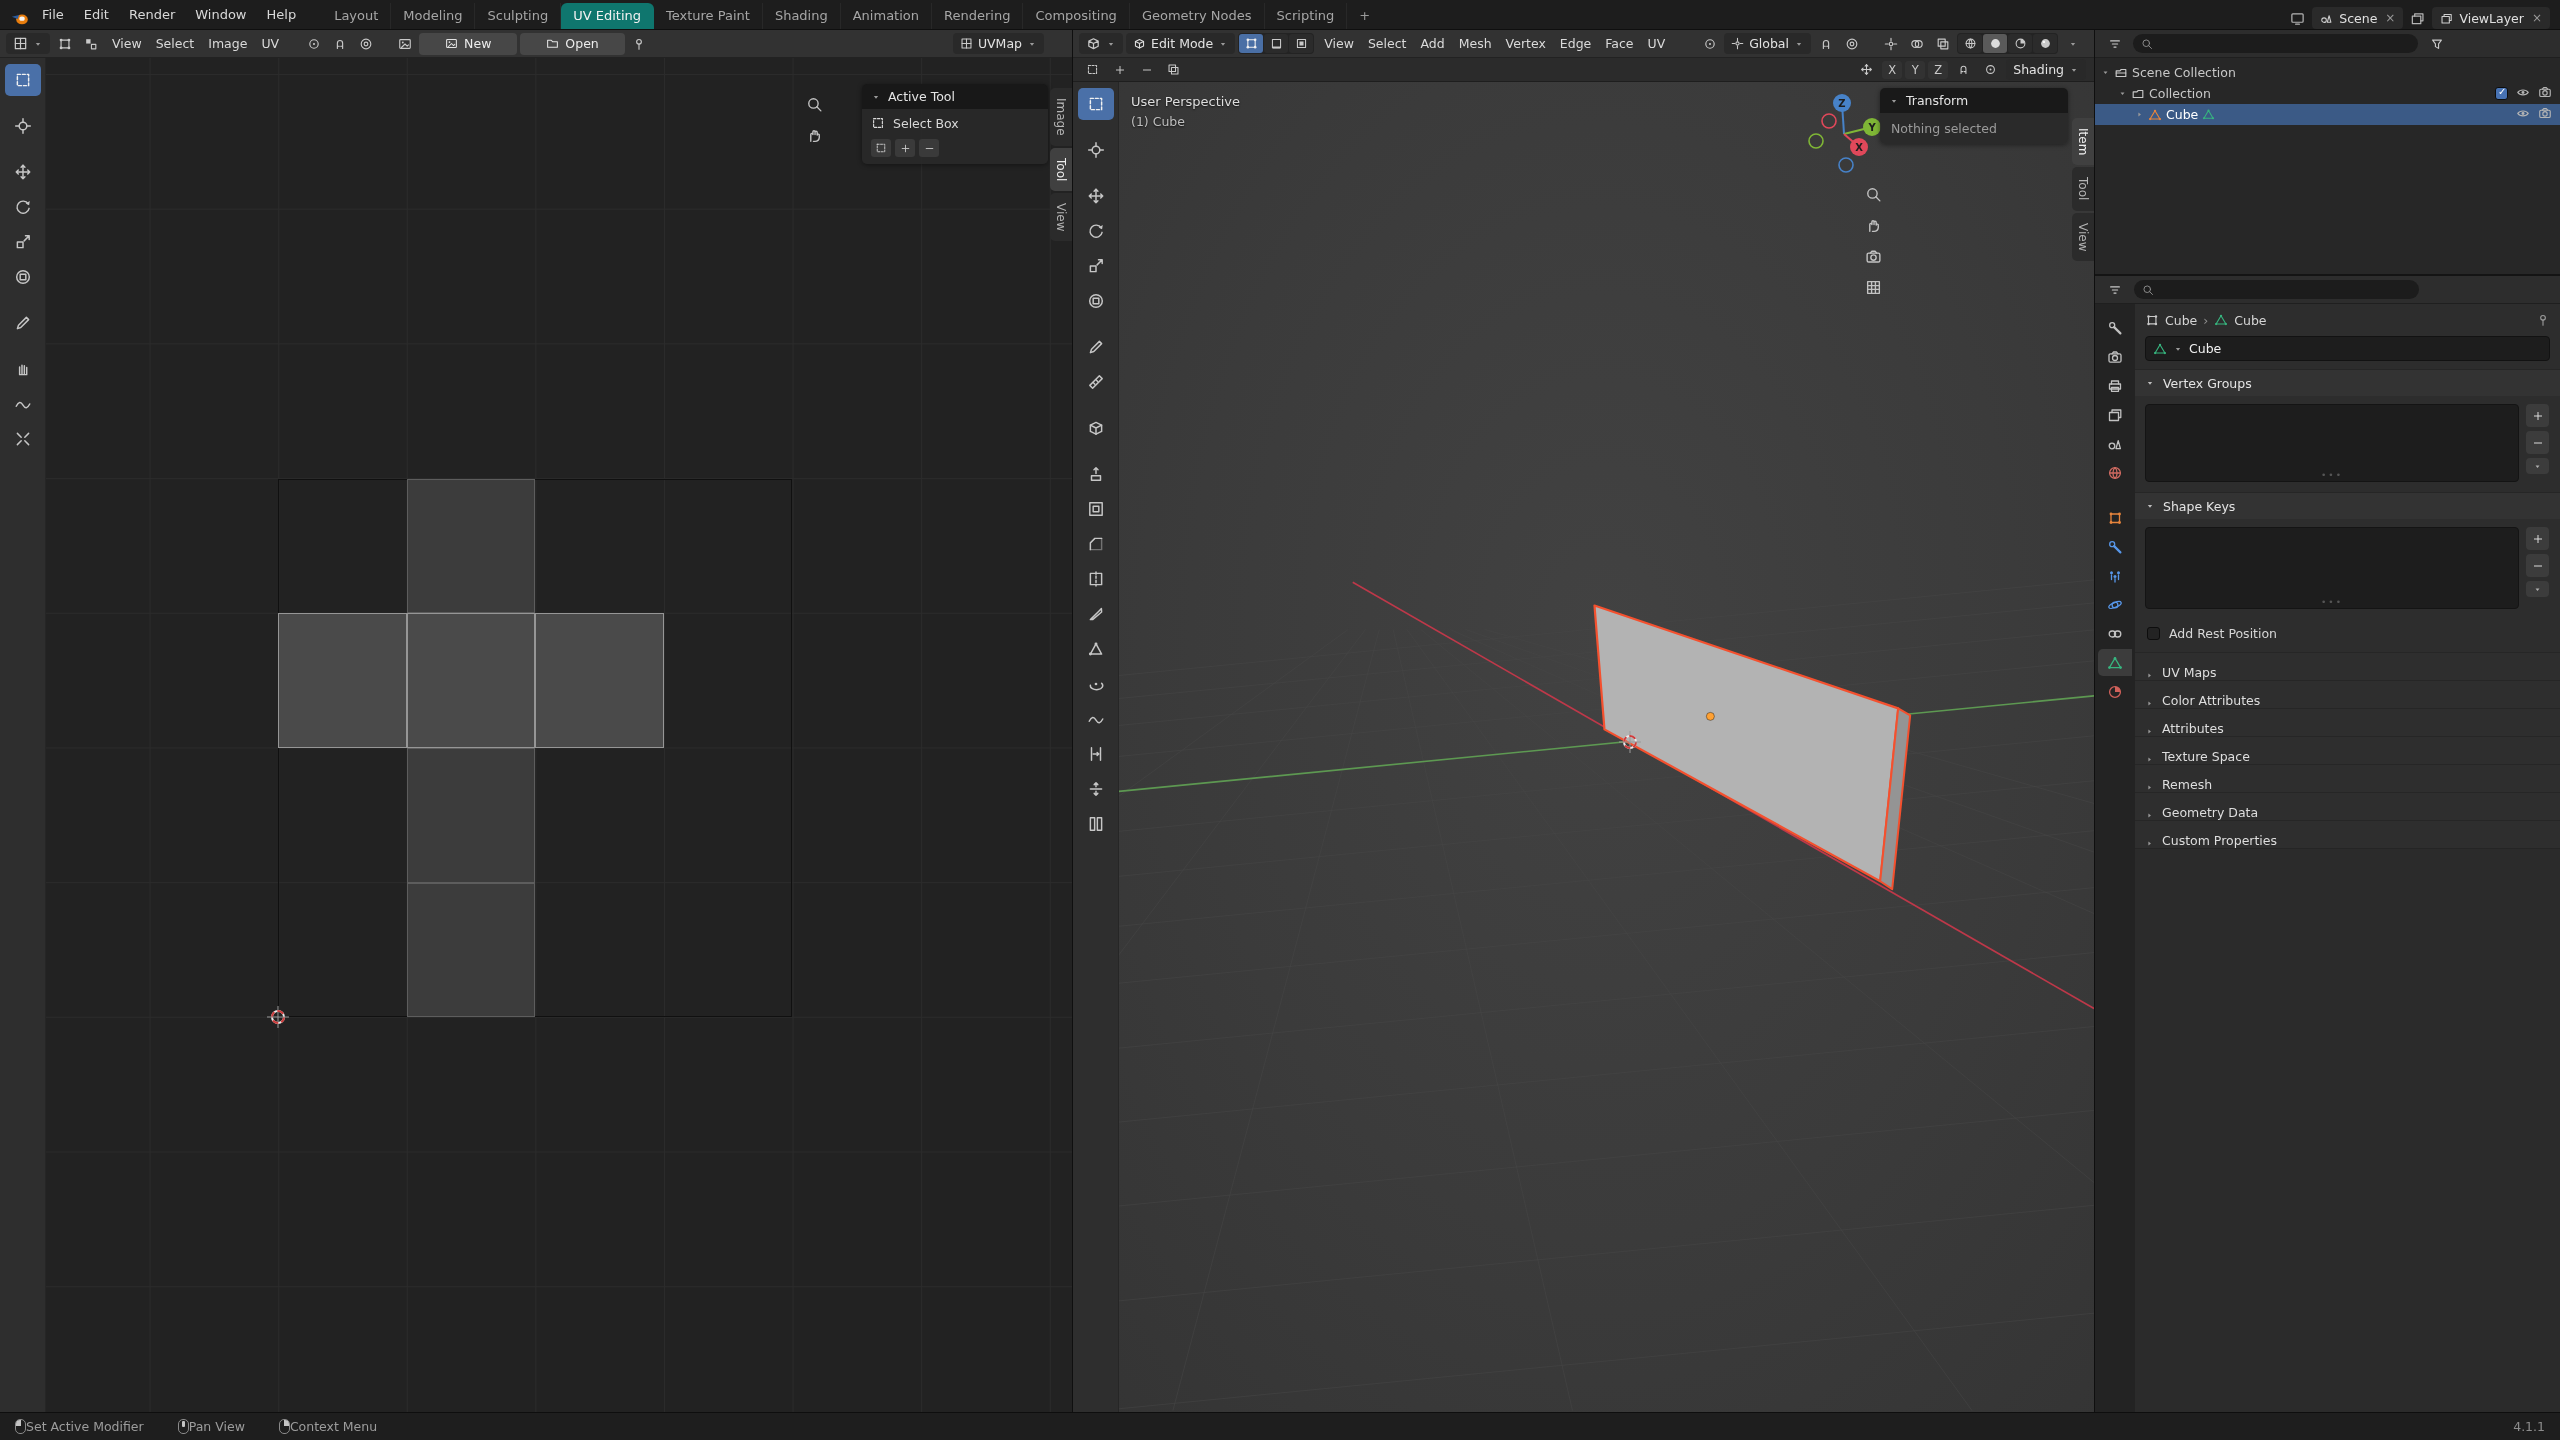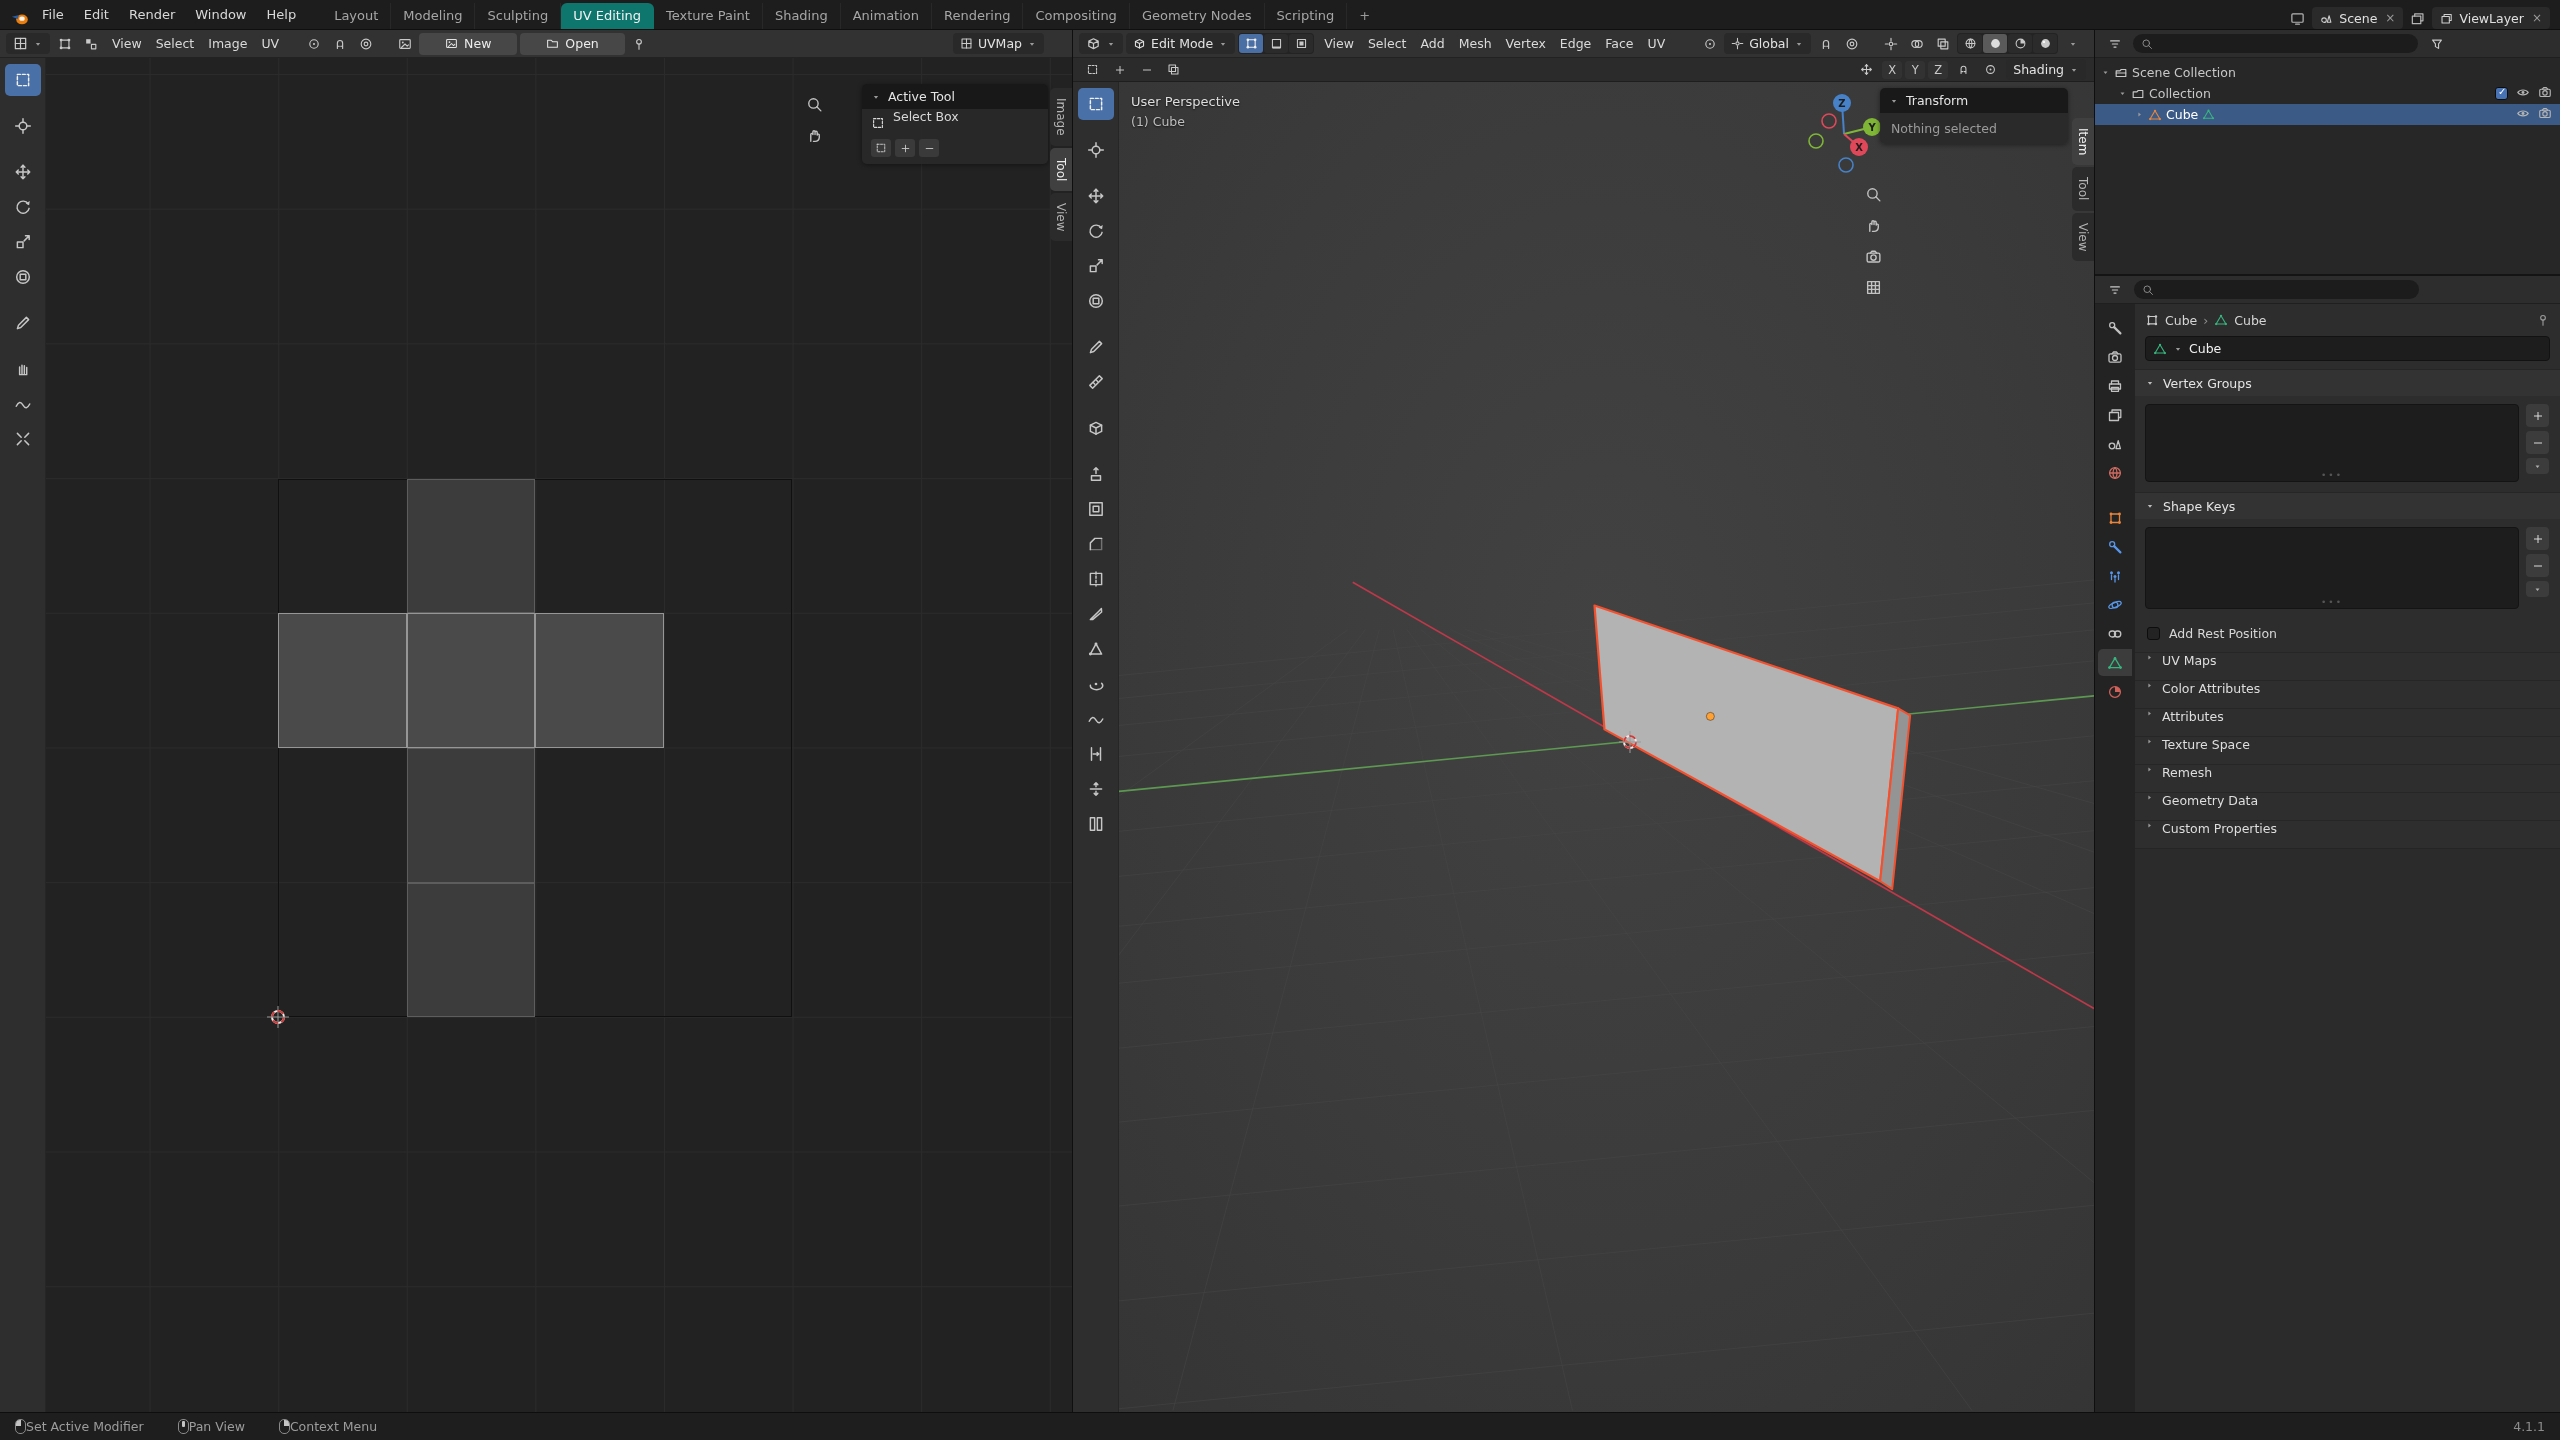--- a/index.html
+++ b/index.html
@@ -41,21 +41,21 @@
 .uv-face{position:absolute;background:#3c3c3c;border:1px solid #5d5d5d}
 .uv-face.sel{background:#4a4a4a;border-color:#969696}
 .c2d{position:absolute;width:22px;height:22px;transform:translate(-50%,-50%);pointer-events:none;z-index:6}
 .c2d::before{content:"";position:absolute;left:50%;top:0;bottom:0;width:1px;background:#9a9a9a;transform:translateX(-.5px)}
 .c2d::after{content:"";position:absolute;top:50%;left:0;right:0;height:1px;background:#9a9a9a;transform:translateY(-.5px)}
 .c2d .rw{position:absolute;inset:4px;border-radius:50%;border:2px solid #e9e9e9}
 .c2d .rr{position:absolute;inset:4px;border-radius:50%;border:2px dashed #ce3b3b}
 .float-panel{position:absolute;border-radius:5px;overflow:hidden;box-shadow:0 1px 5px rgba(0,0,0,.45);font-size:12.5px;z-index:7}
 .fp-head{background:rgba(23,23,23,.94);height:25px;display:flex;align-items:center;gap:7px;padding:0 9px;color:#e4e4e4}
 .fp-body{background:rgba(41,41,41,.9)}
-.fp-row{display:flex;gap:8px;height:28px;padding:0 9px;color:#d8d8d8}
+.fp-row{display:flex;align-items:center;gap:8px;height:28px;padding:0 9px;color:#d8d8d8}
 .fp-icons{display:flex;align-items:center;gap:4px;padding:2px 9px 7px}
 .mini{width:20px;height:18px;border-radius:3px;background:#3a3a3a;display:flex;align-items:center;justify-content:center}
 .side-tabs{position:absolute;right:0;display:flex;flex-direction:column;gap:2px;z-index:8}
 .side-tab{writing-mode:vertical-rl;background:#2b2b2b;color:#b5b5b5;padding:10px 4px;font-size:12px;border-radius:5px 0 0 5px}
 .side-tab.active{background:#404040;color:#ededed}
 .navcol{position:absolute;display:flex;flex-direction:column;gap:11px;align-items:center;z-index:6}
 
 #vp{flex:1;display:flex;flex-direction:column;border-right:1px solid #0f0f0f;min-width:0}
 .tool-settings{height:24px;background:#2b2b2b;border-bottom:1px solid #1e1e1e;display:flex;align-items:center;padding:0 8px;gap:4px;flex:none}
 .ts-right{margin-left:auto;display:flex;align-items:center;gap:4px}
@@ -93,21 +93,21 @@
 .crumb{height:32px;display:flex;align-items:center;gap:6px;padding:0 10px;font-size:12.5px;color:#d6d6d6;flex:none}
 .namerow{padding:0 10px 8px;flex:none}
 .namefield{height:25px;background:#1d1d1d;border:1px solid #121212;border-radius:4px;display:flex;align-items:center;gap:6px;padding:0 7px;font-size:12.5px;color:#f0f0f0}
 .panel-head{height:27px;background:#333;display:flex;align-items:center;gap:8px;padding:0 10px;font-size:12.5px;color:#e4e4e4;border-top:1px solid #262626;flex:none}
 .panel-body{padding:8px 10px 10px;display:flex;gap:7px;flex:none}
 .listbox{flex:1;background:#1d1d1d;border:1px solid #141414;border-radius:4px;position:relative}
 .listgrip{position:absolute;bottom:1px;left:50%;transform:translateX(-50%);color:#555;font-size:9px;letter-spacing:2px}
 .sidecol{display:flex;flex-direction:column;gap:4px;width:24px;flex:none}
 .sqbtn{width:23px;height:23px;background:#3c3c3c;border-radius:4px;display:flex;align-items:center;justify-content:center}
 .restrow{display:flex;align-items:center;gap:9px;padding:7px 12px 11px;font-size:12.5px;color:#d6d6d6;flex:none}
-.cpanel{height:28px;background:#2e2e2e;display:flex;align-items:flex-start;gap:8px;padding:0 10px;border-top:1px solid #262626;font-size:12.5px;color:#dedede;flex:none}
+.cpanel{height:28px;background:#2e2e2e;display:flex;align-items:flex-end;gap:8px;padding:0 10px;border-top:1px solid #262626;font-size:12.5px;color:#dedede;flex:none}
 .pp-fill{flex:1;background:#2b2b2b;border-top:1px solid #252525}
 
 #statusbar{height:28px;background:#1e1e1e;border-top:1px solid #0e0e0e;display:flex;align-items:center;padding:0 15px;gap:34px;font-size:12.5px;color:#9c9c9c}
 .st-item{display:flex;align-items:center;}
 .version{margin-left:auto;color:#8c8c8c}
 .mouse{width:11px;height:15px;border:1px solid #8a8a8a;border-radius:5px;position:relative;flex:none}
 .mouse.left::before{content:"";position:absolute;left:0;top:0;width:50%;height:45%;background:#c4c4c4;border-radius:4px 0 0 0}
 .mouse.middle::before{content:"";position:absolute;left:3.5px;top:1px;width:2.5px;height:45%;background:#c4c4c4;border-radius:1px}
 .mouse.right::before{content:"";position:absolute;right:0;top:0;width:50%;height:45%;background:#c4c4c4;border-radius:0 4px 0 0}
 </style>

